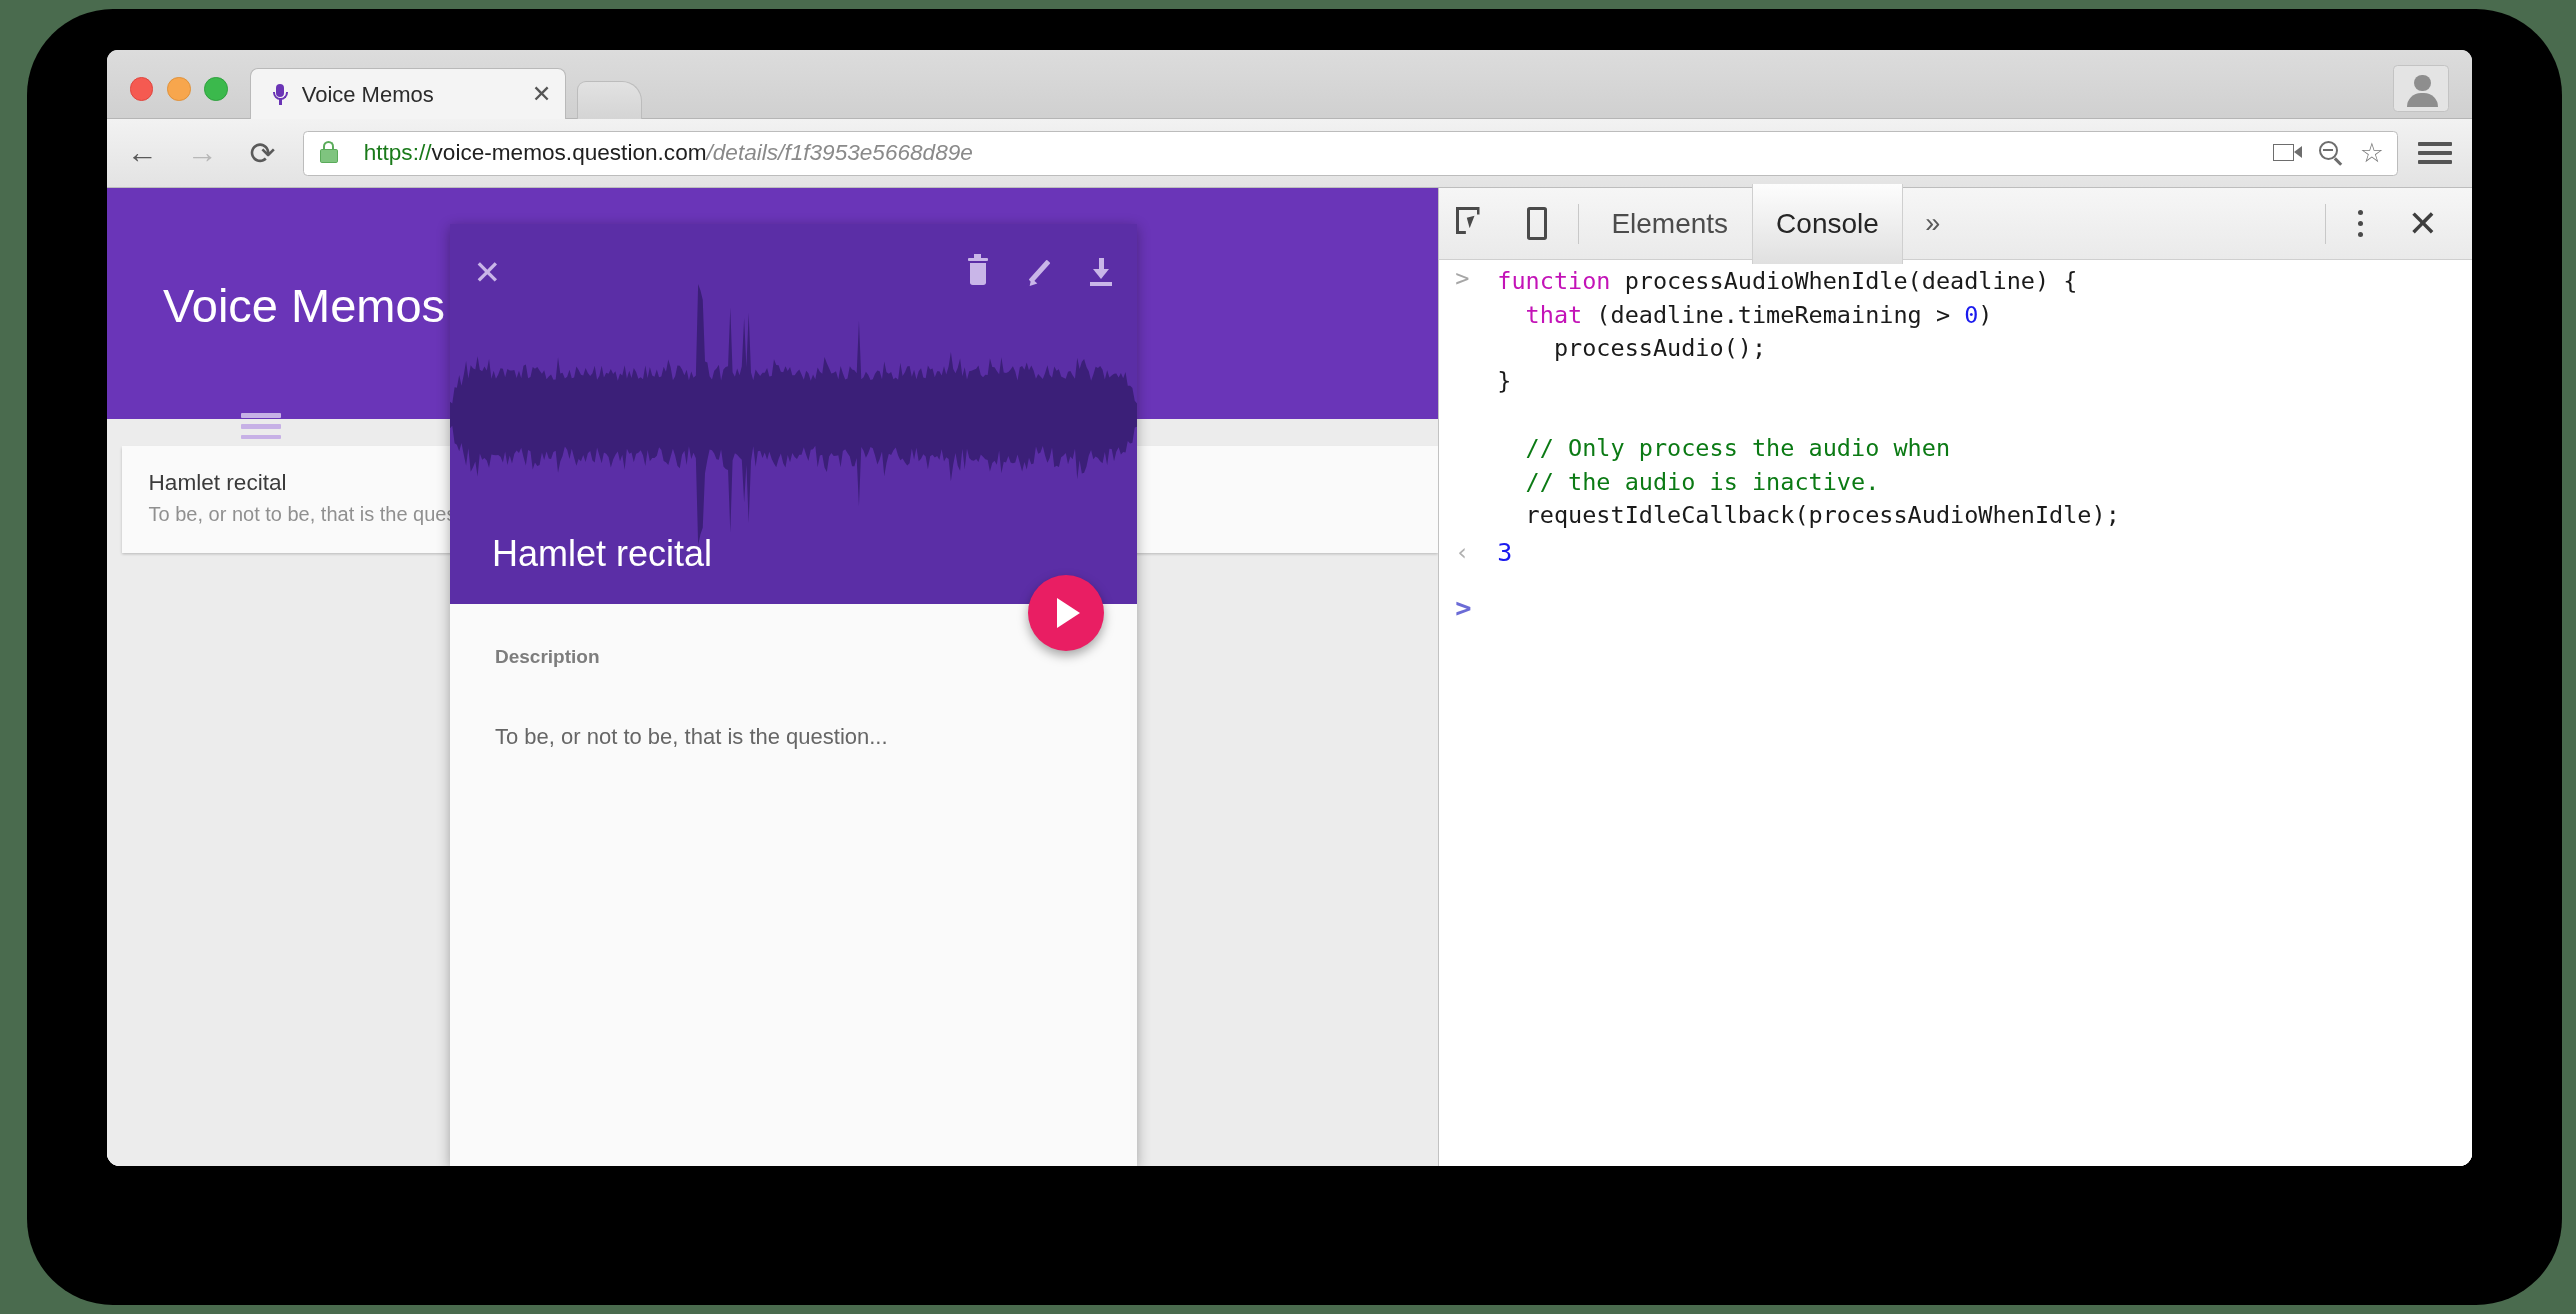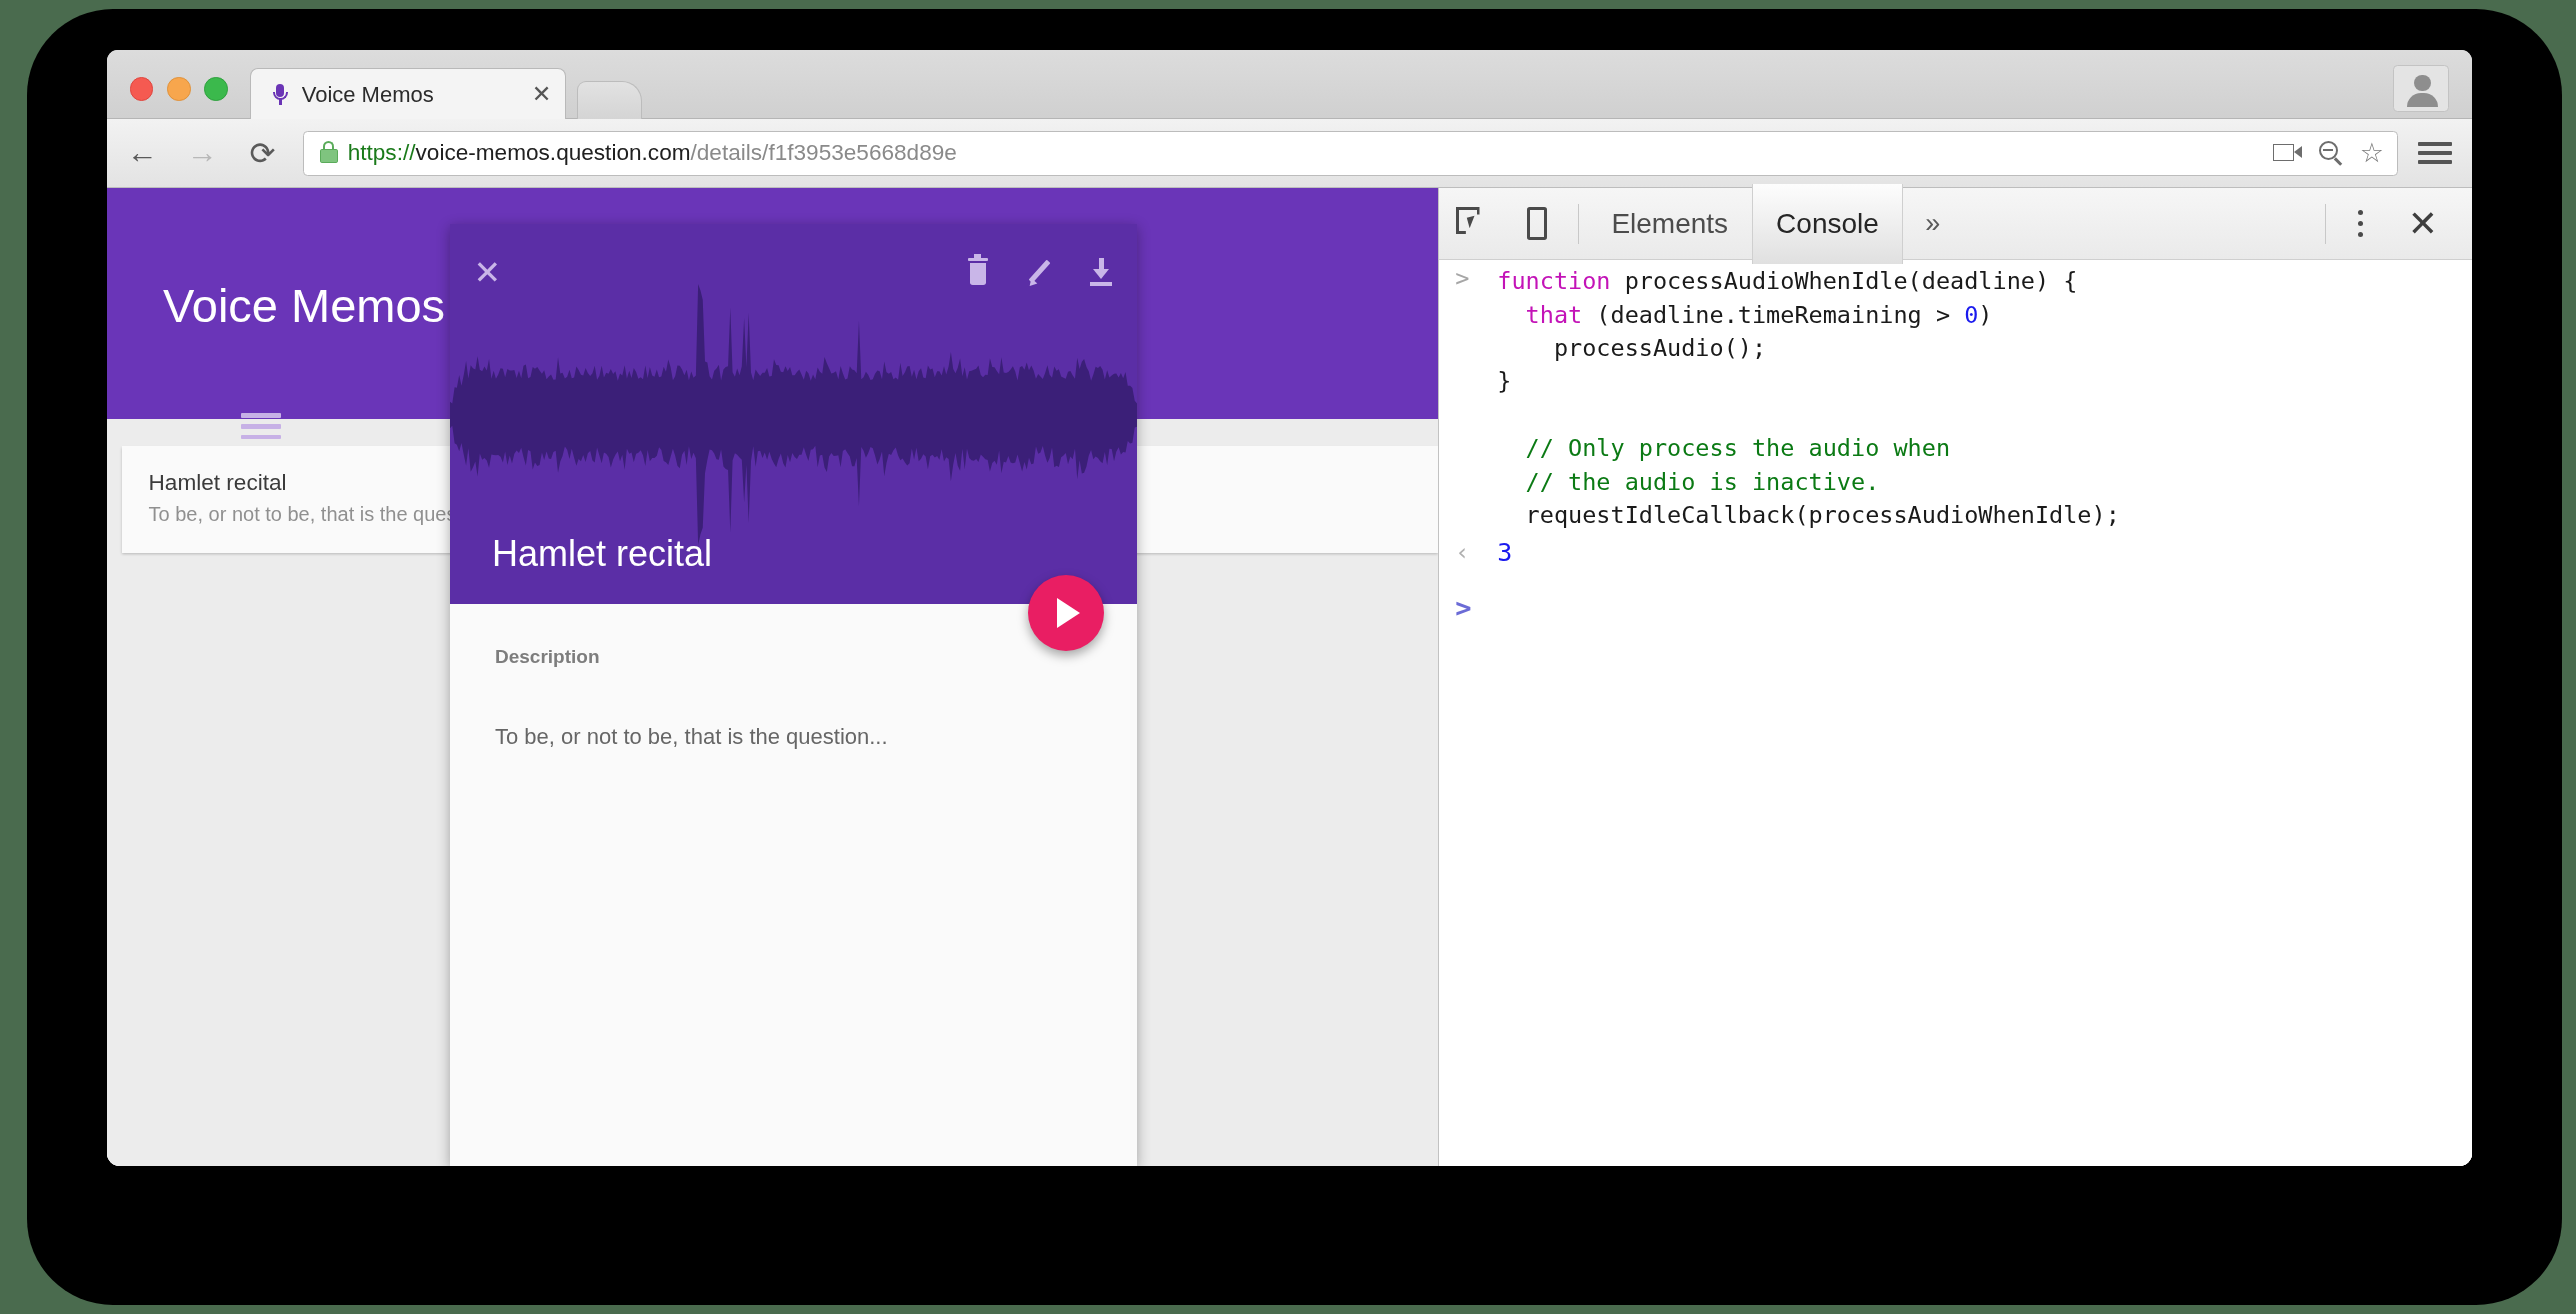--- a/index.html
+++ b/index.html
@@ -117,23 +117,23 @@
   }
   #lock .shackle {
     position: absolute; left: 4.5px; top: 0; width: 11px; height: 9px;
     border: 2.3px solid #5aab5a; border-bottom: none; border-radius: 6.3px 6.3px 0 0;
   }
   #lock .body {
     position: absolute; left: 0.9px; top: 8.1px; width: 18px; height: 13.6px;
     background: #7fc47f; border: 0.9px solid #5aab5a; border-radius: 1.8px;
   }
   #url { font-size: 22.6px; white-space: nowrap; }
-  #url .scheme { color: #1a7a1a; }
+  #url .scheme { color: #1a7a1a; margin-left: 16px; }
   #url .host { color: #202020; }
-  #url .path { color: #8a8a8a; }
+  #url .path { color: #8a8a8a; font-style: italic; }
   .omni-icon { margin-left: auto; display: flex; align-items: center; }
   .omni-icon > div { margin-left: 16.3px; cursor: pointer; }
   #cast { width: 29px; height: 21px; position: relative; }
   #cast .scr { position: absolute; left: 0; top: 1.8px; width: 21px; height: 17px; border: 1.8px solid #6d6d6d; }
   #cast .tri { position: absolute; right: 0; top: 3.6px; width: 0; height: 0;
     border-top: 6.3px solid transparent; border-bottom: 6.3px solid transparent; border-right: 8.1px solid #6d6d6d; }
   #zoomout { width: 25px; height: 25px; position: relative; }
   #zoomout .ring { position: absolute; left: 0; top: 0; width: 19px; height: 19px; border: 2.4px solid #6d6d6d; border-radius: 50%; }
   #zoomout .bar { position: absolute; left: 4.5px; top: 8.6px; width: 10px; height: 2.4px; background: #6d6d6d; }
   #zoomout .handle { position: absolute; left: 16.3px; top: 16.3px; width: 9px; height: 2.5px; background: #6d6d6d; transform: rotate(45deg); transform-origin: left center; }

